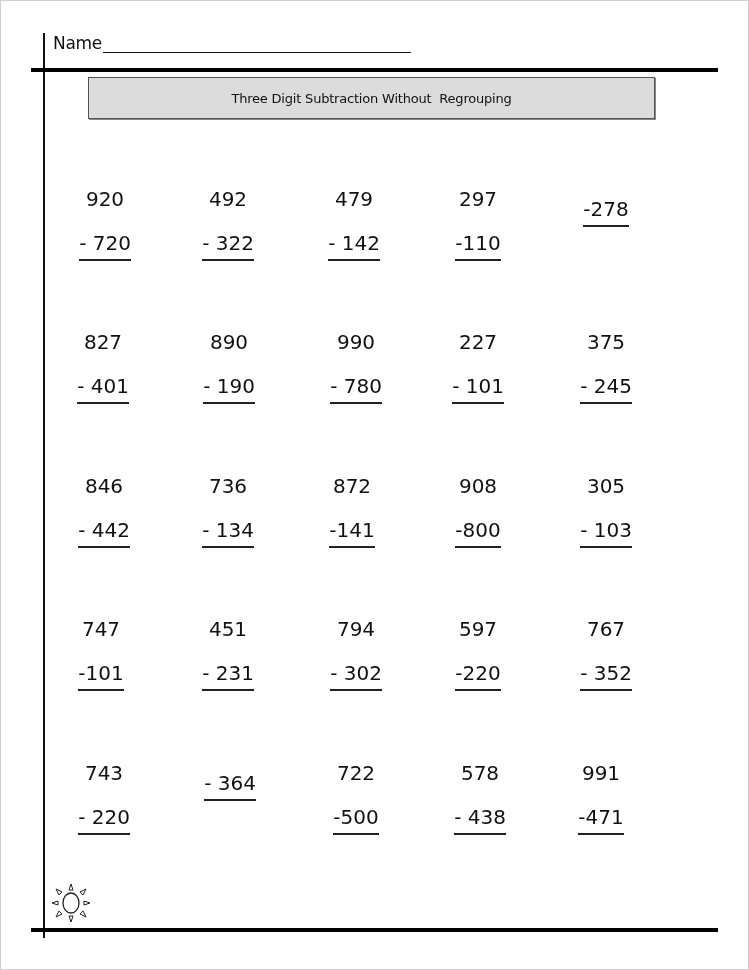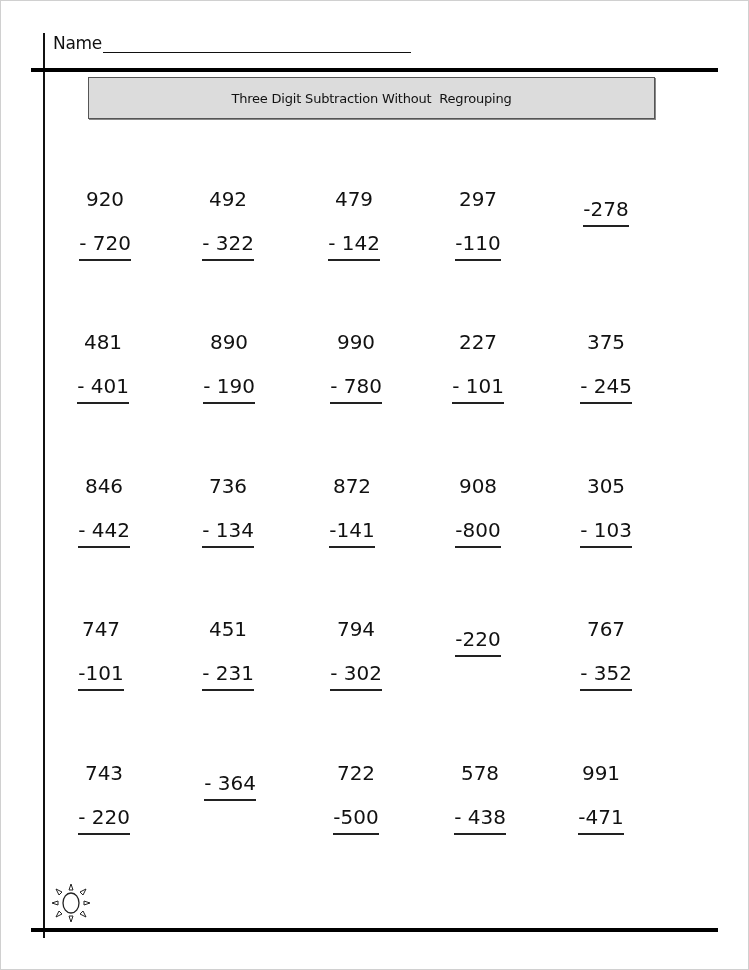--- a/index.html
+++ b/index.html
@@ -61,36 +61,36 @@
 </div>
 
 <div class="grid">
 
   <div class="problem" style="left:60px;top:182px"><span class="top">920</span><span class="bottom">- 720</span></div>
   <div class="problem" style="left:183px;top:182px"><span class="top">492</span><span class="bottom">- 322</span></div>
   <div class="problem" style="left:309px;top:182px"><span class="top">479</span><span class="bottom">- 142</span></div>
   <div class="problem" style="left:433px;top:182px"><span class="top">297</span><span class="bottom">-110</span></div>
   <div class="problem" style="left:561px;top:182px"><span class="bottom">-278</span></div>
 
-  <div class="problem" style="left:58px;top:325px"><span class="top">481</span><span class="bottom">- 401</span></div>
+  <div class="problem" style="left:58px;top:325px"><span class="top">827</span><span class="bottom">- 401</span></div>
   <div class="problem" style="left:184px;top:325px"><span class="top">890</span><span class="bottom">- 190</span></div>
   <div class="problem" style="left:311px;top:325px"><span class="top">990</span><span class="bottom">- 780</span></div>
   <div class="problem" style="left:433px;top:325px"><span class="top">227</span><span class="bottom">- 101</span></div>
   <div class="problem" style="left:561px;top:325px"><span class="top">375</span><span class="bottom">- 245</span></div>
 
   <div class="problem" style="left:59px;top:469px"><span class="top">846</span><span class="bottom">- 442</span></div>
   <div class="problem" style="left:183px;top:469px"><span class="top">736</span><span class="bottom">- 134</span></div>
   <div class="problem" style="left:307px;top:469px"><span class="top">872</span><span class="bottom">-141</span></div>
   <div class="problem" style="left:433px;top:469px"><span class="top">908</span><span class="bottom">-800</span></div>
   <div class="problem" style="left:561px;top:469px"><span class="top">305</span><span class="bottom">- 103</span></div>
 
   <div class="problem" style="left:56px;top:612px"><span class="top">747</span><span class="bottom">-101</span></div>
   <div class="problem" style="left:183px;top:612px"><span class="top">451</span><span class="bottom">- 231</span></div>
   <div class="problem" style="left:311px;top:612px"><span class="top">794</span><span class="bottom">- 302</span></div>
-  <div class="problem" style="left:433px;top:612px"><span class="bottom">-220</span></div>
+  <div class="problem" style="left:433px;top:612px"><span class="top">597</span><span class="bottom">-220</span></div>
   <div class="problem" style="left:561px;top:612px"><span class="top">767</span><span class="bottom">- 352</span></div>
 
   <div class="problem" style="left:59px;top:756px"><span class="top">743</span><span class="bottom">- 220</span></div>
   <div class="problem" style="left:185px;top:756px"><span class="bottom">- 364</span></div>
   <div class="problem" style="left:311px;top:756px"><span class="top">722</span><span class="bottom">-500</span></div>
   <div class="problem" style="left:435px;top:756px"><span class="top">578</span><span class="bottom">- 438</span></div>
   <div class="problem" style="left:556px;top:756px"><span class="top">991</span><span class="bottom">-471</span></div>
 </div>
 
 <svg class="sun" viewBox="0 0 42 42">

